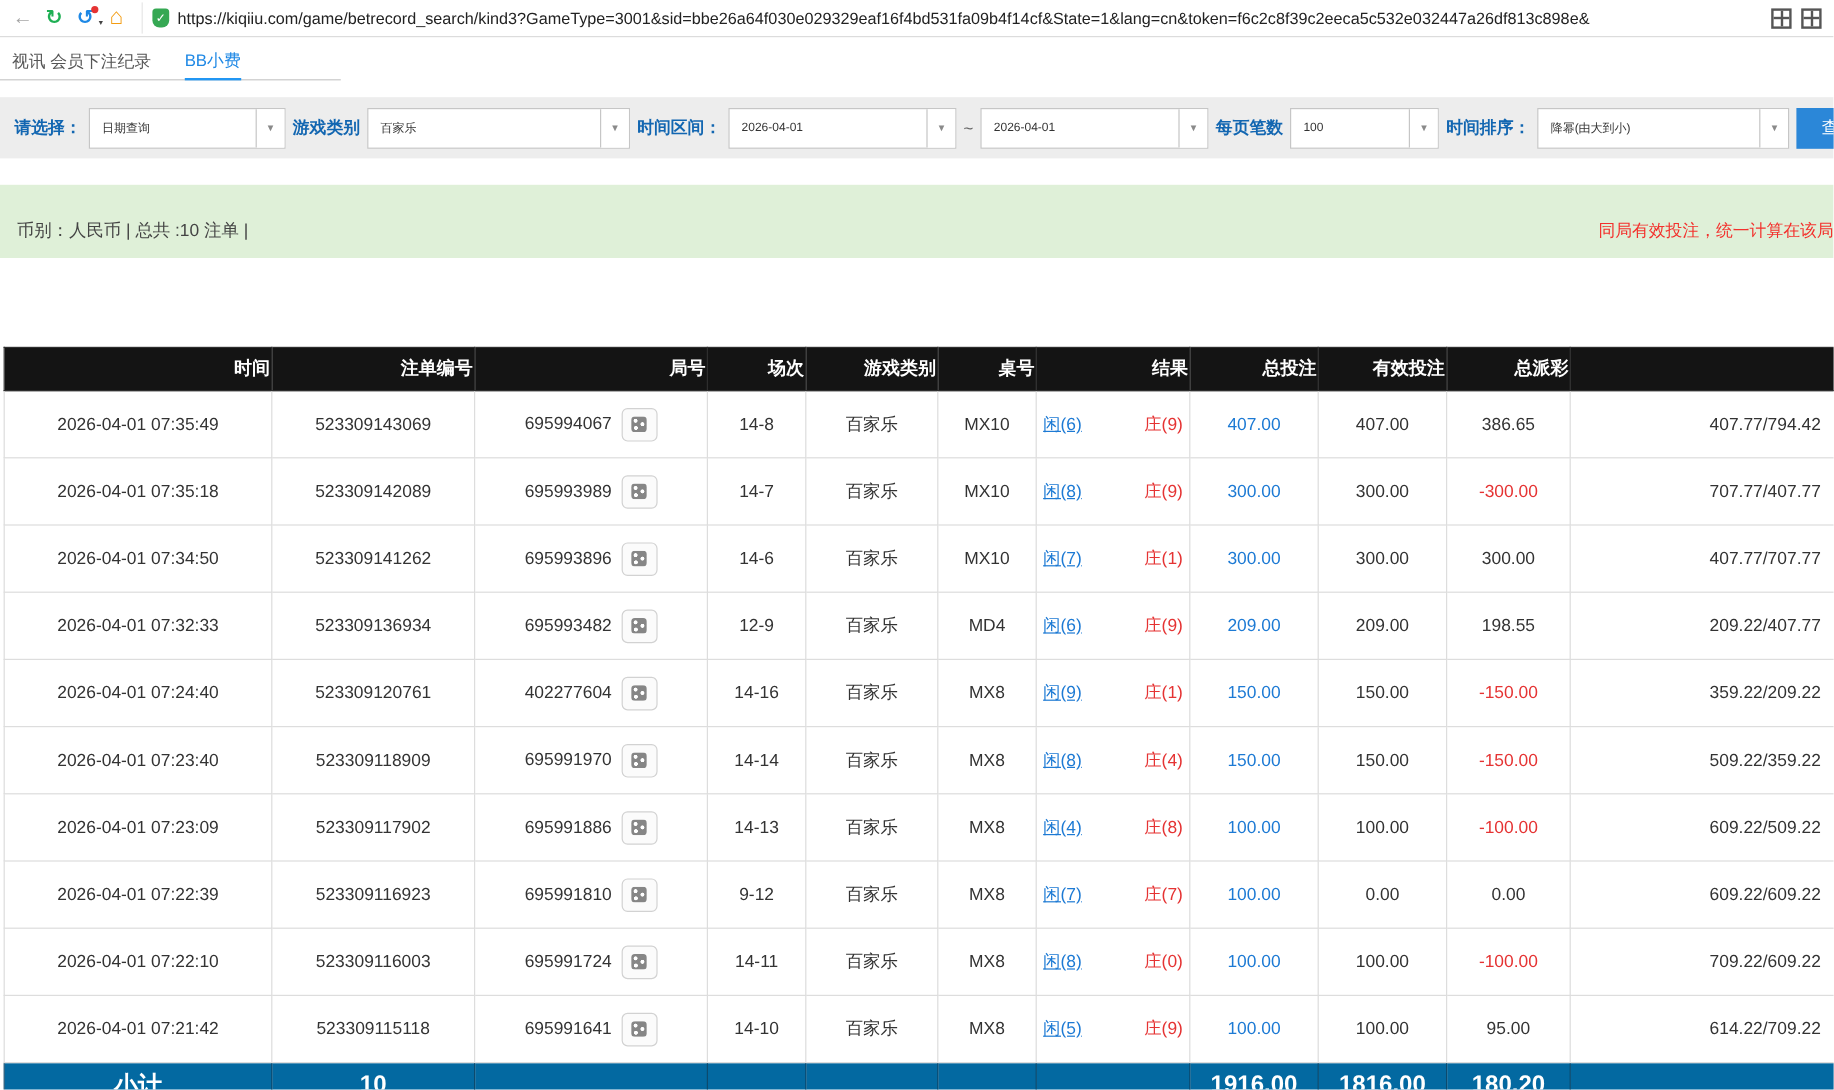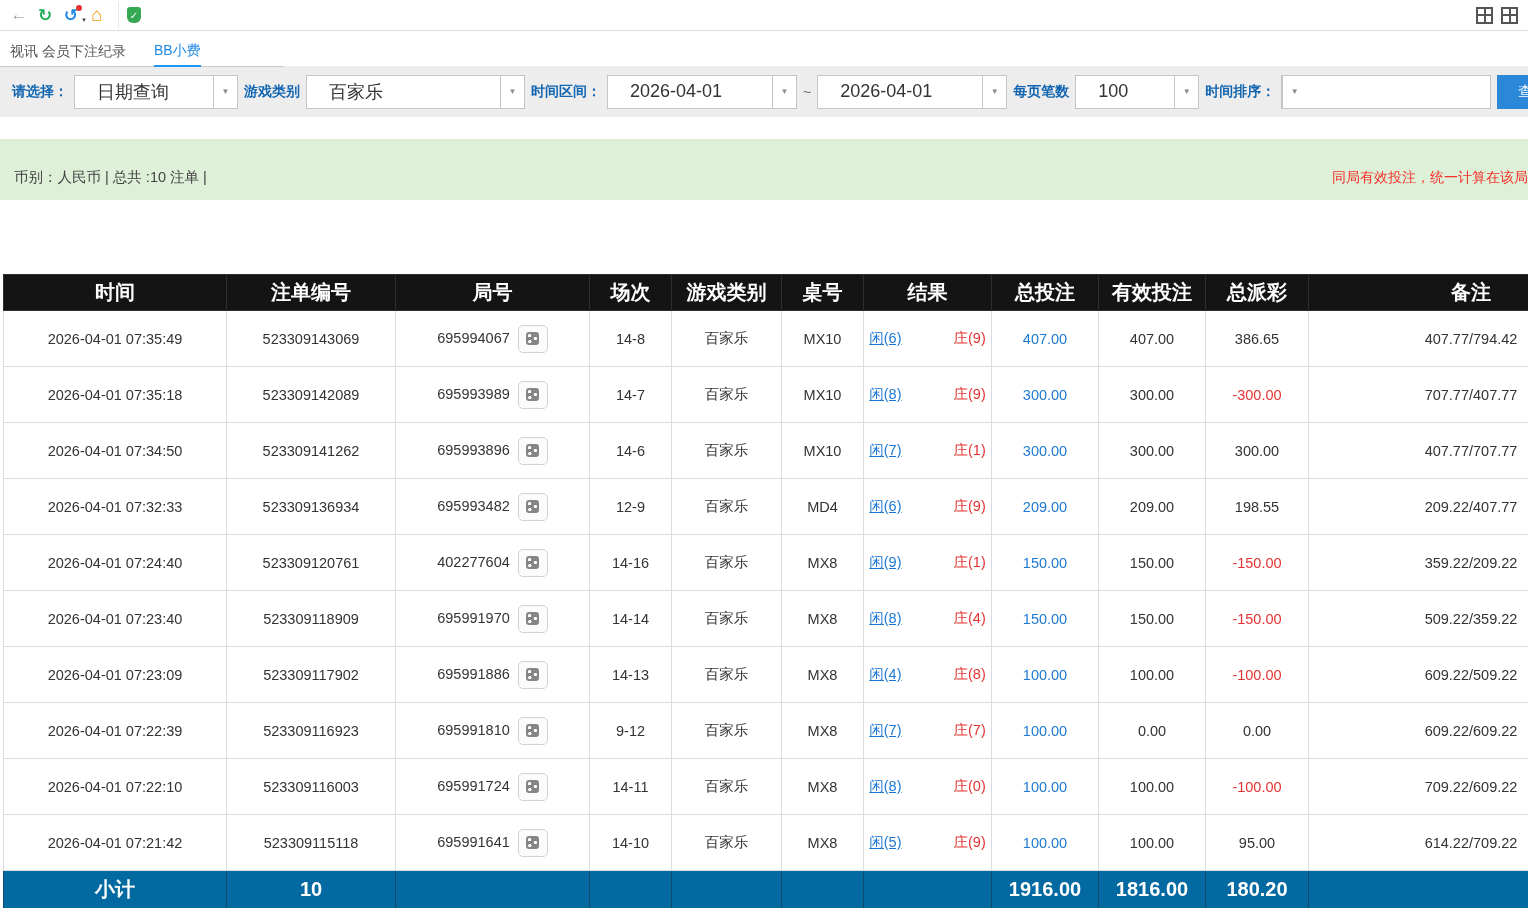--- a/index.html
+++ b/index.html
@@ -21,35 +21,35 @@
   .shield{display:inline-flex;align-items:center;justify-content:center;width:14px;height:16px;background:#35a853;color:#fff;font-size:10px;border-radius:3px 3px 6px 6px;flex:none;}
   .url-text{font-size:13.5px;color:#222;white-space:nowrap;overflow:hidden;}
   .grid-icon{width:13px;height:13px;flex:none;margin:0 4px;border:2px solid #555;
     background:linear-gradient(#555,#555) center/2px 100% no-repeat,linear-gradient(#555,#555) center/100% 2px no-repeat;cursor:pointer;}
   
   .tab-bar{height:25px;display:flex;align-items:flex-end;gap:28px;padding:0 0 0 10px;position:relative;margin-top:10px;}
   .tab-bar::after{content:"";position:absolute;left:0;top:100%;width:284px;height:1px;background:#c9c9c9;}
   .tab{font-size:14px;color:#555;padding-bottom:5px;cursor:pointer;white-space:nowrap;}
   .tab.active{color:#1e88e5;border-bottom:2px solid #2196f3;margin-bottom:-1px;z-index:1;}
   
-  .filter-bar{height:51px;background:#ededed;display:flex;align-items:center;padding:0 0 0 12px;gap:6px;white-space:nowrap;}
+  .filter-bar{margin-top:15px;height:51px;background:#ededed;display:flex;align-items:center;padding:0 0 0 12px;gap:6px;white-space:nowrap;}
   .filter-label{font-size:14px;font-weight:bold;color:#1266b1;flex:none;}
   .select{display:inline-flex;height:32px;background:#fff;border:1px solid #c6c6c6;flex:none;cursor:pointer;}
-  .select-value{display:flex;align-items:center;padding:0 22px;font-size:18px;color:#333;flex:1;overflow:hidden;}
+  .select-value{display:flex;align-items:center;padding:0 10px;font-size:10px;color:#333;flex:1;overflow:hidden;}
   .select-arrow{width:23px;border-left:1px solid #c6c6c6;display:flex;align-items:center;justify-content:center;font-size:8px;color:#8a8a8a;background:#fff;}
   .tilde{color:#666;font-size:14px;flex:none;}
   .search-button{flex:none;height:34px;min-width:70px;background:#2b87d8;color:#fff;border:none;font-size:14px;cursor:pointer;}
   
   .summary-bar{margin-top:22px;height:45px;background:#dff0d8;display:flex;align-items:center;justify-content:space-between;padding:16px 0 0 14px;overflow:hidden;}
   .summary-left{font-size:14.5px;color:#444;white-space:nowrap;}
   .summary-right{font-size:14px;color:#f3302c;white-space:nowrap;}
   
   .table-wrap{margin-top:74px;}
   table{border-collapse:collapse;table-layout:fixed;width:1630px;margin-left:3px;text-align:center;}
-  thead th{background:#141414;color:#fff;font-size:20px;font-weight:bold;height:33px;border:1px solid #2e2e2e;}
+  thead th{background:#141414;color:#fff;font-size:15px;font-weight:bold;height:33px;border:1px solid #2e2e2e;text-align:right;}
   tbody td{height:53px;border:1px solid #ddd;font-size:14.5px;color:#333;}
   td.link{color:#1d7ad4;cursor:pointer;}
   td.payout{color:#333;}
   td.payout.neg{color:#e53333;}
   .player{color:#1d7ad4;text-decoration:underline;}
   .banker{color:#e53333;margin-left:48px;}
   .replay-icon{display:inline-flex;align-items:center;justify-content:center;width:28px;height:26px;border:1px solid #d2d2d2;border-radius:5px;background:#fbfbfb;margin-left:8px;vertical-align:middle;cursor:pointer;}
   .dice{width:13px;height:13px;border-radius:3px;background:#868686;
     background-image:radial-gradient(circle at 28% 28%,#fff 1.4px,rgba(255,255,255,0) 1.9px),
                      radial-gradient(circle at 72% 50%,#fff 1.4px,rgba(255,255,255,0) 1.9px),
@@ -59,20 +59,21 @@
 </head>
 <body>
 
 <div class="browser-bar">
   <span class="nav-icon back">←</span>
   <span class="nav-icon refresh">↻</span>
   <span class="nav-icon undo">↺<i class="dot"></i><i class="caret">▼</i></span>
   <span class="nav-icon home">⌂</span>
   <div class="url-bar">
     <span class="shield">✓</span>
+    <span class="url-text">https://kiqiiu.com/game/betrecord_search/kind3?GameType=3001&amp;sid=bbe26a64f030e029329eaf16f4bd531fa09b4f14cf&amp;State=1&amp;lang=cn&amp;token=f6c2c8f39c2eeca5c532e032447a26df813c898e&amp;</span>
   </div>
   <span class="grid-icon"></span>
   <span class="grid-icon"></span>
 </div>
 
 <div class="tab-bar">
   <span class="tab">视讯 会员下注纪录</span>
   <span class="tab active">BB小费</span>
 </div>
 
@@ -97,20 +98,21 @@
     <span class="select-value">2026-04-01</span>
     <span class="select-arrow">▼</span>
   </div>
   <span class="filter-label">每页笔数</span>
   <div class="select" style="width:122px">
     <span class="select-value">100</span>
     <span class="select-arrow">▼</span>
   </div>
   <span class="filter-label">时间排序：</span>
   <div class="select" style="width:208px">
+    <span class="select-value">降幂(由大到小)</span>
     <span class="select-arrow">▼</span>
   </div>
   <button class="search-button">查询</button>
 </div>
 
 <div class="summary-bar">
   <span class="summary-left">币别：人民币 | 总共 :10 注单 |</span>
   <span class="summary-right">同局有效投注，统一计算在该局</span>
 </div>
 

